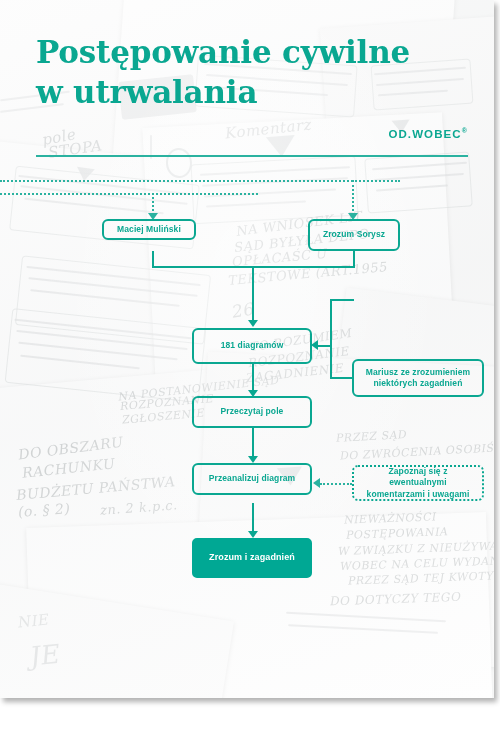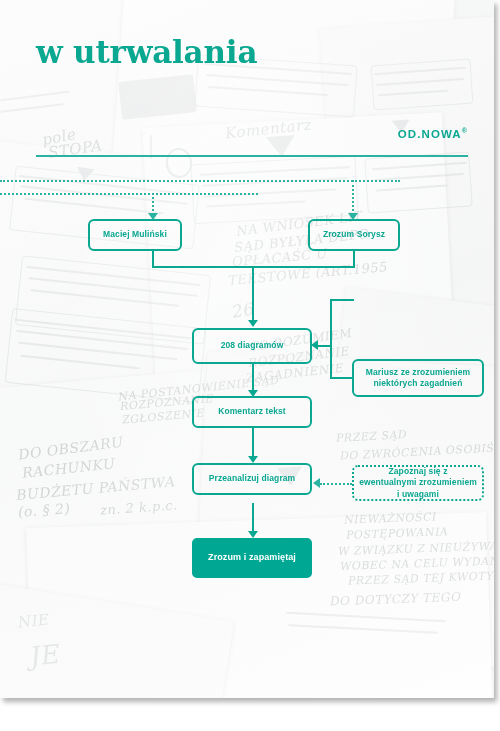--- a/index.html
+++ b/index.html
@@ -291,39 +291,40 @@
     <div class="scribble" style="left:340px; top:557px; font-size:11px; transform:rotate(-2deg);">WOBEC NA CELU WYDANIE</div>
     <div class="scribble" style="left:348px; top:572px; font-size:11px; transform:rotate(-2deg);">PRZEZ SĄD TEJ KWOTY</div>
     <div class="scribble" style="left:330px; top:592px; font-size:12px; transform:rotate(-2deg);">DO DOTYCZY TEGO</div>
     <div class="scribble" style="left:30px;  top:640px; font-size:26px; transform:rotate(-6deg); opacity:.45;">JE</div>
     <div class="scribble" style="left:18px;  top:612px; font-size:15px; transform:rotate(-6deg); opacity:.45;">NIE</div>
 
     <div class="vignette"></div>
   </div>
 
   <div class="title-block">
+    <div class="title-line">Postępowanie cywilne</div>
     <div class="title-line">w utrwalania</div>
   </div>
 
-  <div class="brand"><span>OD.NOWA</span><sup>®</sup></div>
+  <div class="brand"><span>OD.WOBEC</span><sup>®</sup></div>
 
   <div class="rule"></div>
 
   <div class="flow">
 
     <div class="conn dot-h" style="left:0px; top:180px; width:400px;"></div>
     <div class="conn dot-h" style="left:0px; top:193px; width:258px;"></div>
 
     <div class="conn dot-v" style="left:152px; top:193px; height:22px;"></div>
     <div class="arrow-down light" style="left:148px; top:213px;"></div>
 
     <div class="conn dot-v" style="left:352px; top:180px; height:35px;"></div>
     <div class="arrow-down light" style="left:348px; top:213px;"></div>
 
-    <div class="node" style="left:88px; top:219px; width:94px; height:32px;">
+    <div class="node" style="left:102px; top:219px; width:94px; height:21px;">
       <span>Maciej Muliński</span>
     </div>
 
     <div class="node" style="left:308px; top:219px; width:92px; height:32px;">
       <span>Zrozum Sorysz</span>
     </div>
 
     <div class="conn v" style="left:152px; top:251px; height:16px;"></div>
     <div class="conn v" style="left:353px; top:251px; height:16px;"></div>
     <div class="conn h" style="left:152px; top:266px; width:203px;"></div>
@@ -335,44 +336,44 @@
       <span>Mariusz ze zrozumieniem niektórych zagadnień</span>
     </div>
 
     <div class="conn h" style="left:330px; top:299px; width:24px;"></div>
     <div class="conn h" style="left:330px; top:377px; width:24px;"></div>
     <div class="conn v" style="left:330px; top:299px; height:79px;"></div>
     <div class="conn h" style="left:318px; top:345px; width:13px;"></div>
     <div class="arrow-left" style="left:311px; top:340px;"></div>
 
     <div class="node" style="left:192px; top:328px; width:120px; height:36px;">
-      <span>208 diagramów</span>
+      <span>181 diagramów</span>
     </div>
 
     <div class="conn v" style="left:252px; top:364px; height:28px;"></div>
     <div class="arrow-down" style="left:248px; top:390px;"></div>
 
     <div class="node" style="left:192px; top:396px; width:120px; height:32px;">
-      <span>Komentarz tekst</span>
+      <span>Przeczytaj pole</span>
     </div>
 
     <div class="conn v" style="left:252px; top:428px; height:30px;"></div>
     <div class="arrow-down" style="left:248px; top:456px;"></div>
 
     <div class="node" style="left:192px; top:463px; width:120px; height:32px;text-align:center;">
       <span>Przeanalizuj diagram</span>
     </div>
 
     <div class="node dotted" style="left:352px; top:465px; width:132px; height:36px;">
-      <span>Zapoznaj się z ewentualnymi zrozumieniem i uwagami</span>
+      <span>Zapoznaj się z ewentualnymi komentarzami i uwagami</span>
     </div>
     <div class="conn dot-h" style="left:320px; top:483px; width:32px;"></div>
     <div class="arrow-left light" style="left:313px; top:478px;"></div>
 
     <div class="conn v" style="left:252px; top:503px; height:30px;"></div>
     <div class="arrow-down" style="left:248px; top:531px;"></div>
 
     <div class="node filled" style="left:192px; top:538px; width:120px; height:40px;">
-      <span>Zrozum i zapamiętaj</span>
+      <span>Zrozum i zagadnień</span>
     </div>
 
   </div>
 </div>
 
 </body></html>

